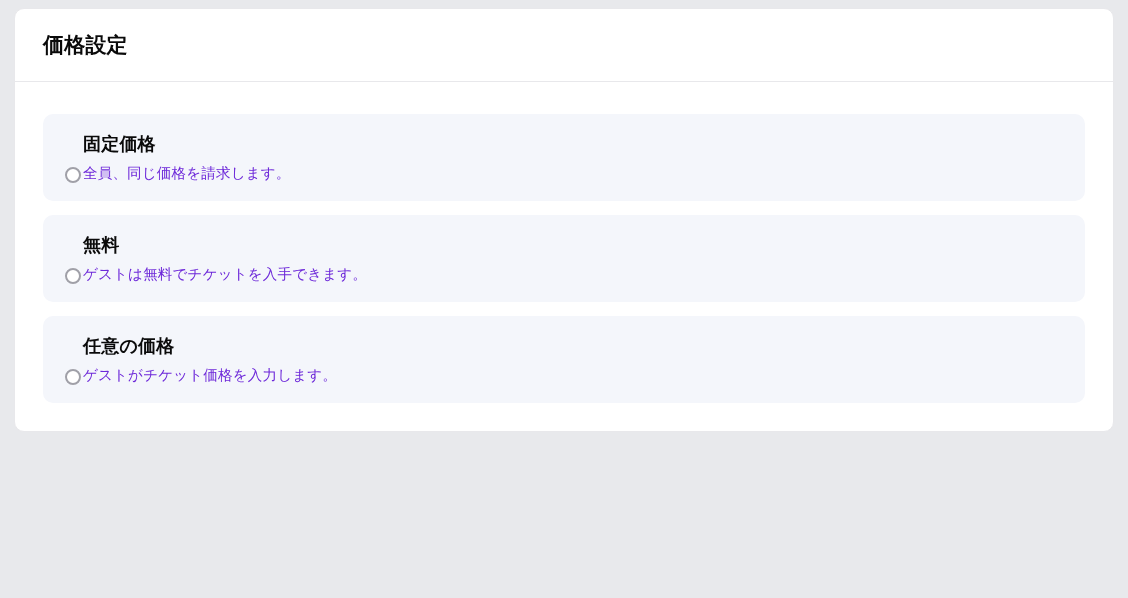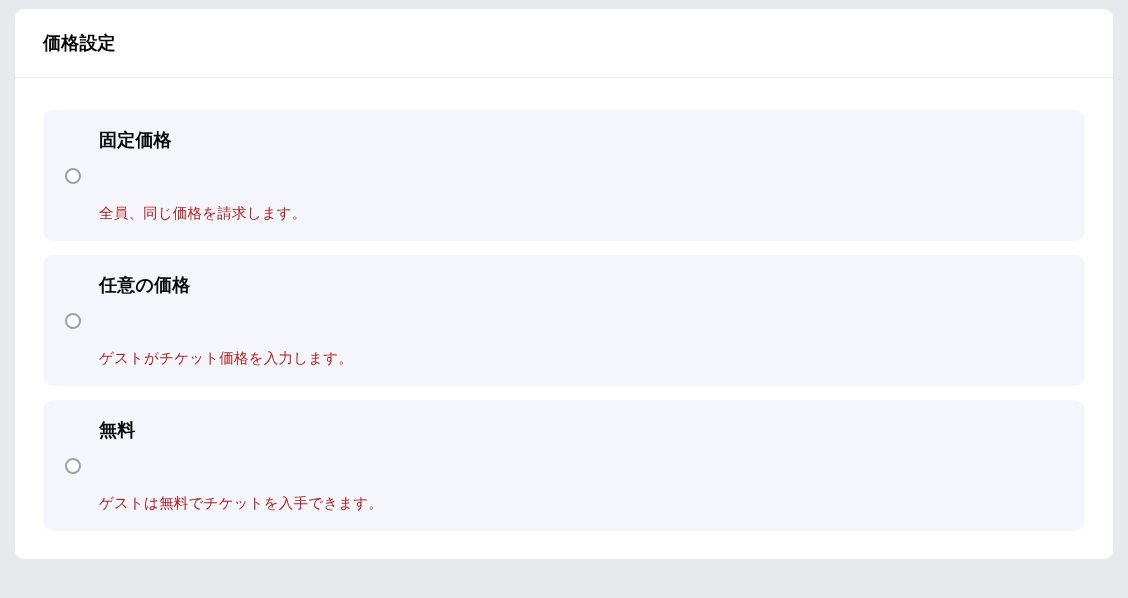--- a/index.html
+++ b/index.html
@@ -16,37 +16,37 @@
       border-radius: 10px;
       margin: 8px 14px;
       border: 1px solid #e8e8eb;
       overflow: hidden;
     }
     .card-header {
       padding: 22px 28px;
       border-bottom: 1px solid #e8e8eb;
     }
     .card-title {
-      font-size: 18px;
+      font-size: 21px;
       font-weight: 700;
       color: #0a0a0a;
       letter-spacing: 0.2px;
     }
     .card-body {
       padding: 32px 28px 28px 28px;
     }
     .option-list {
       display: flex;
       flex-direction: column;
       gap: 14px;
     }
     .option {
       display: flex;
-      align-items: center;
-      gap: 18px;
+      align-items: flex-end;
+      gap: 2px;
       padding: 18px 22px;
       border-radius: 10px;
       background: #f4f6fb;
       cursor: pointer;
       transition: background 0.1s;
     }
     .option.selected {
       background: #d3e3fd;
     }
     .radio {
@@ -79,23 +79,22 @@
       gap: 8px;
     }
     .option-title {
       font-size: 18px;
       font-weight: 700;
       color: #0a0a0a;
       letter-spacing: 0.2px;
     }
     .option-desc {
       font-size: 14.5px;
-      color: #b91c1c;
+      color: #6d28d9;
       letter-spacing: 0.2px;
-      margin-top: 44px;
     }
   </style>
 </head>
 <body>
 
 <div class="card">
   <div class="card-header">
     <div class="card-title">価格設定</div>
   </div>
   <div class="card-body">
@@ -110,30 +109,30 @@
           <div class="option-desc">全員、同じ価格を請求します。</div>
         </div>
       </div>
 
 
       <div class="option">
         <div class="radio">
           
         </div>
         <div class="option-text">
-          <div class="option-title">任意の価格</div>
-          <div class="option-desc">ゲストがチケット価格を入力します。</div>
+          <div class="option-title">無料</div>
+          <div class="option-desc">ゲストは無料でチケットを入手できます。</div>
         </div>
       </div>
 
       <div class="option">
         <div class="radio">
           
         </div>
         <div class="option-text">
-          <div class="option-title">無料</div>
-          <div class="option-desc">ゲストは無料でチケットを入手できます。</div>
+          <div class="option-title">任意の価格</div>
+          <div class="option-desc">ゲストがチケット価格を入力します。</div>
         </div>
       </div>
 
     </div>
   </div>
 </div>
 
 </body></html>

